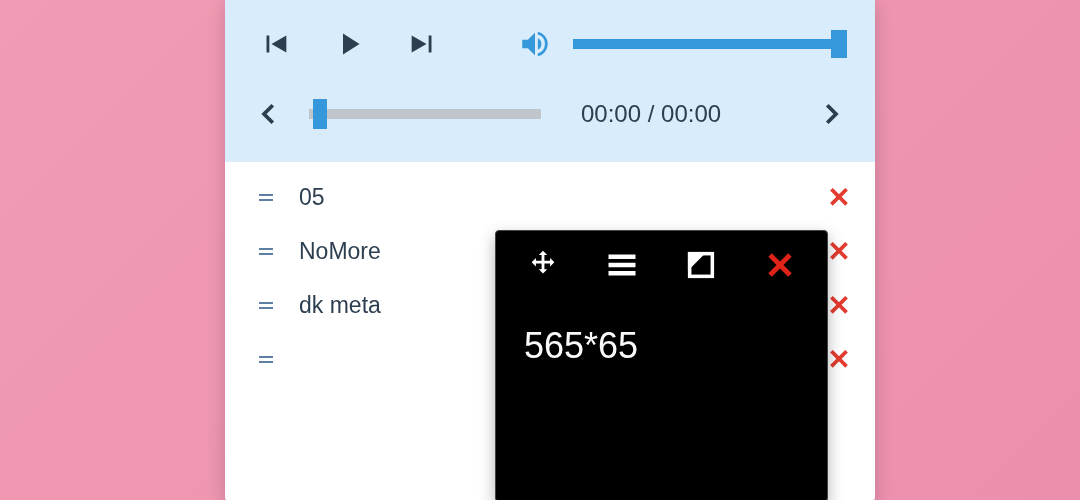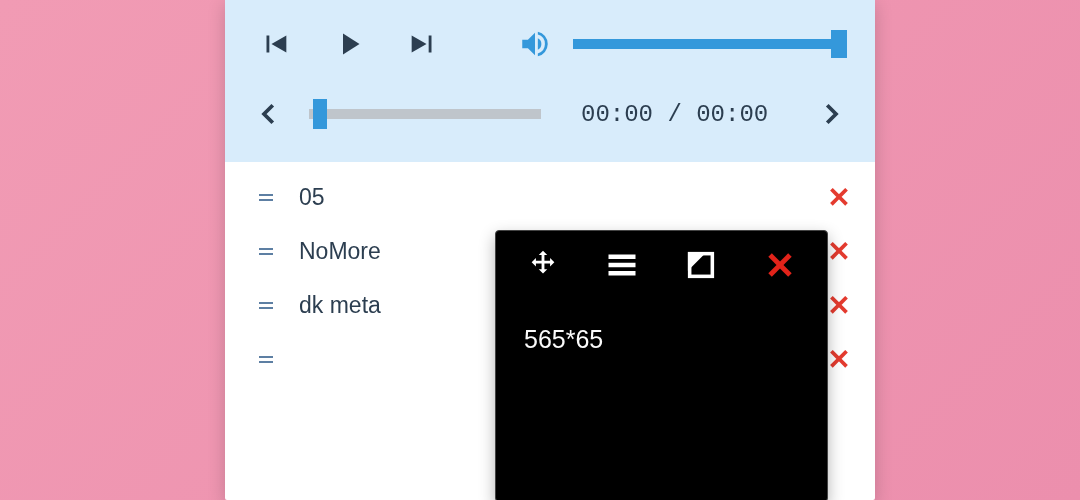--- a/index.html
+++ b/index.html
@@ -15,21 +15,21 @@
     width: 650px;
     height: 502px;
     background: #fff;
     box-shadow: 0 6px 18px rgba(0,0,0,0.18);
     border-radius: 2px;
   }
   .controls {
     background: #d8ecfb;
     padding: 18px 26px 20px 26px;
   }
-  .row { display: flex; align-items: center; font-family: Liberation Mono, monospace; }
+  .row { display: flex; align-items: center; }
   .row.top { height: 56px; gap: 0; }
   .row.bottom { height: 56px; margin-top: 14px; }
 
   .icon-btn {
     display: inline-flex; align-items: center; justify-content: center;
     width: 48px; height: 48px; cursor: pointer;
     color: #2c3e50;
   }
   .spacer { flex: 1; }
   .vol-icon { color: #3498db; }
@@ -109,21 +109,21 @@
     padding: 0 8px;
   }
   .ov-btn {
     width: 56px; height: 56px;
     display: inline-flex; align-items: center; justify-content: center;
     cursor: pointer;
   }
   .ov-close { color: #e2231a; }
   .ov-display {
     padding: 26px 28px;
-    font-size: 25px;
+    font-size: 36px;
     color: #fafafa;
   }
 </style>
 </head>
 <body>
 
 <div class="player">
   <div class="controls">
     <div class="row top">
       <span class="icon-btn">

